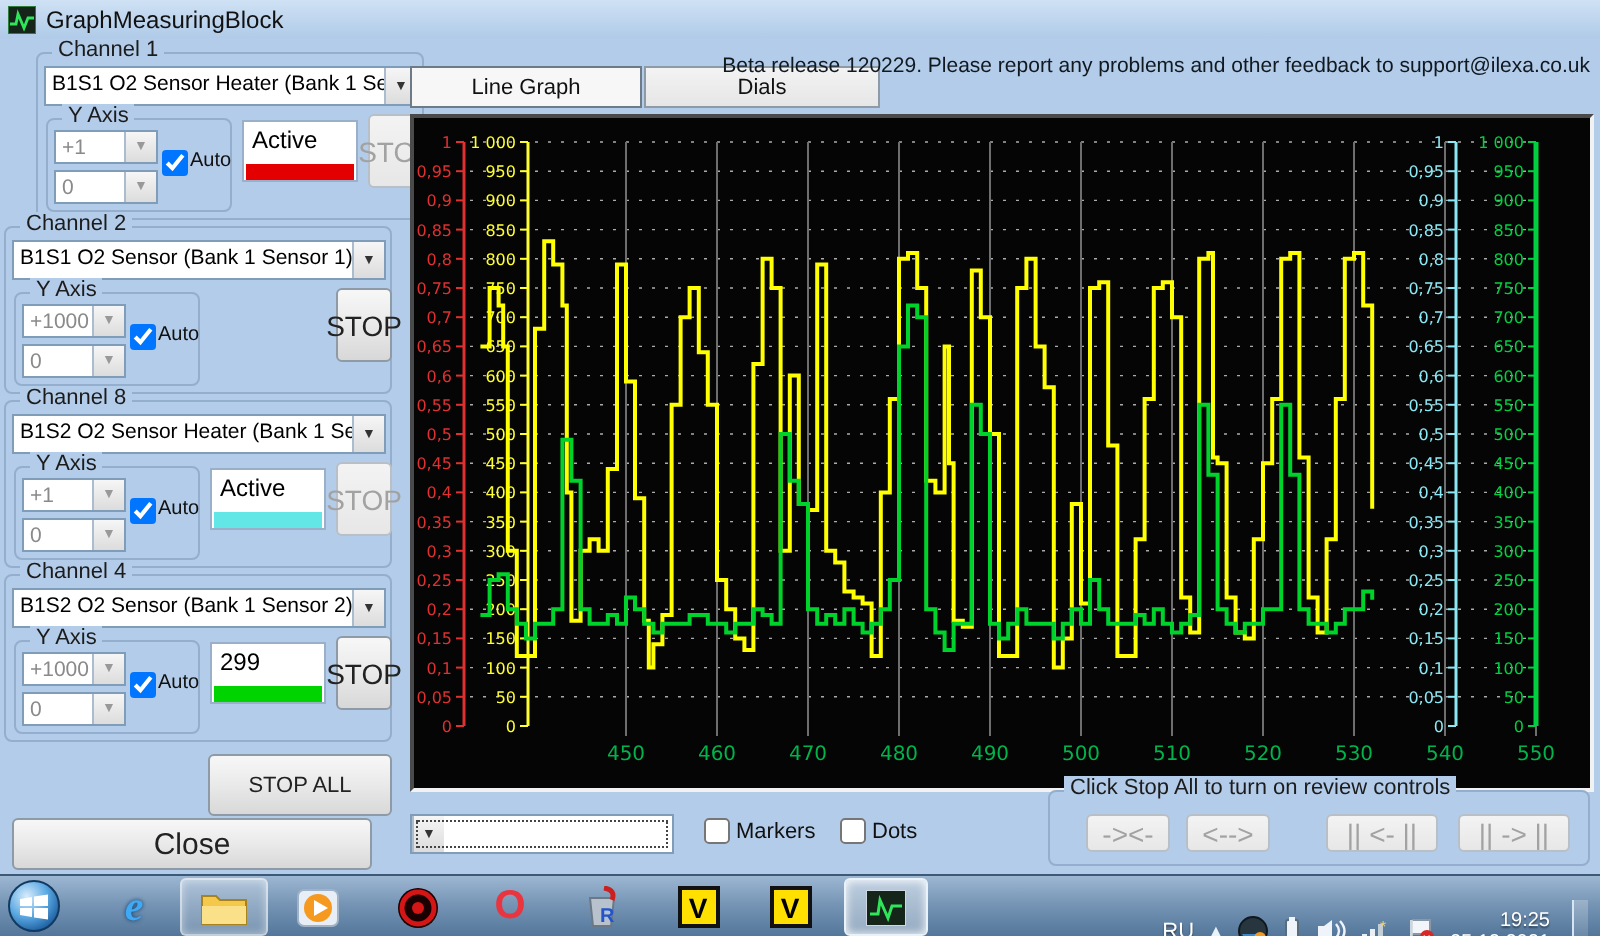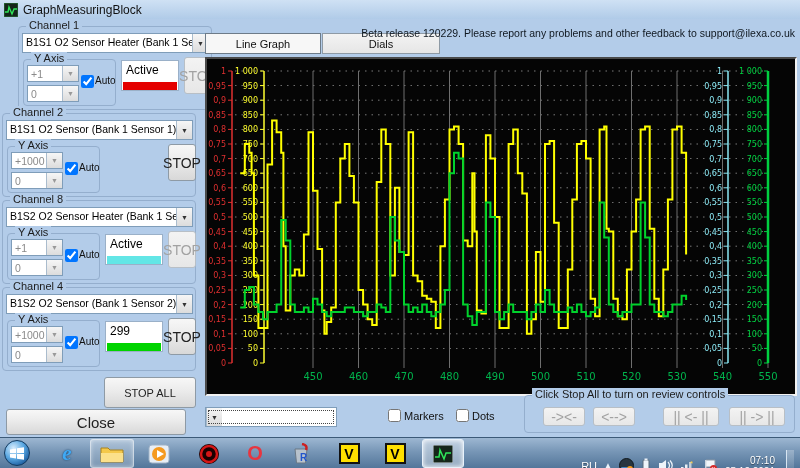--- a/index.html
+++ b/index.html
@@ -28,21 +28,21 @@
   .tab{position:absolute;top:33px;height:21px;background:linear-gradient(#f3f3f3,#e6e6e6);
     border:1px solid #8e9aa5;box-sizing:border-box;font-size:11px;color:#111;
     display:flex;align-items:center;justify-content:center;}
   .tab.selected{background:#f7f7f7;border-color:#6d7b88;}
   .beta{position:absolute;top:27px;right:5px;font-size:10.5px;color:#101820;white-space:nowrap;margin-left:44px;}
   .graph{position:absolute;left:205px;top:57px;width:592px;height:339px;background:#050505;
     border-top:2px solid #4a4a4a;border-left:2px solid #4a4a4a;
     border-right:2px solid #f2f2f2;border-bottom:2px solid #f2f2f2;box-sizing:border-box;}
   .graph svg{display:block;}
   .graph svg text{font-family:"DejaVu Sans",sans-serif;}
-  .chk{position:absolute;display:flex;align-items:center;gap:3px;font-size:11px;color:#111;margin-left:36px;}
+  .chk{position:absolute;display:flex;align-items:center;gap:3px;font-size:11px;color:#111;}
   .chk input{width:13px;height:13px;margin:0;}
   .focusdots{outline:1px dotted #444;outline-offset:-4px;}
   
   .taskbar{position:absolute;left:0;top:437px;width:800px;height:31px;
     background:linear-gradient(#9db7d2,#7796b6 45%,#53769a);border-top:1px solid #3c5a78;box-sizing:border-box;}
   .orb{position:absolute;left:4px;top:2px;width:26px;height:26px;border-radius:50%;
     background:radial-gradient(circle at 35% 30%,#d8ecfc,#5aa8e2 45%,#1d5d9e 80%,#123f6e);
     border:1px solid #123a60;box-sizing:border-box;display:flex;align-items:center;justify-content:center;}
   .tbtn{position:absolute;top:1px;width:38px;height:29px;display:flex;align-items:center;justify-content:center;border-radius:3px;box-sizing:border-box;}
   .tbtn.open{background:rgba(255,255,255,.22);border:1px solid rgba(255,255,255,.55);box-shadow:inset 0 0 4px rgba(255,255,255,.5);}
@@ -501,19 +501,19 @@
           <rect x="9" y="3" width="2.5" height="9" fill="#c2cdd8"></rect>
           <text x="10" y="7" font-size="8" fill="#ffd24a">*</text>
         </svg>
       <svg width="15" height="14">
           <path d="M3,1 h9 v7 h-9" fill="#f2f6fa" stroke="#8a97a5"></path>
           <rect x="2" y="1" width="1.4" height="13" fill="#cdd6df"></rect>
           <circle cx="10.5" cy="9.5" r="3.5" fill="#d62828"></circle>
           <text x="8.6" y="12.3" font-size="7" fill="#fff">x</text>
         </svg>
       <div class="clock">
-        <div>07:10</div>
+        <div>19:25</div>
         <div>25.12.2021</div>
       </div>
       <div class="sliver"></div>
     </div>
   </div>
 </div>
 
 </body></html>

